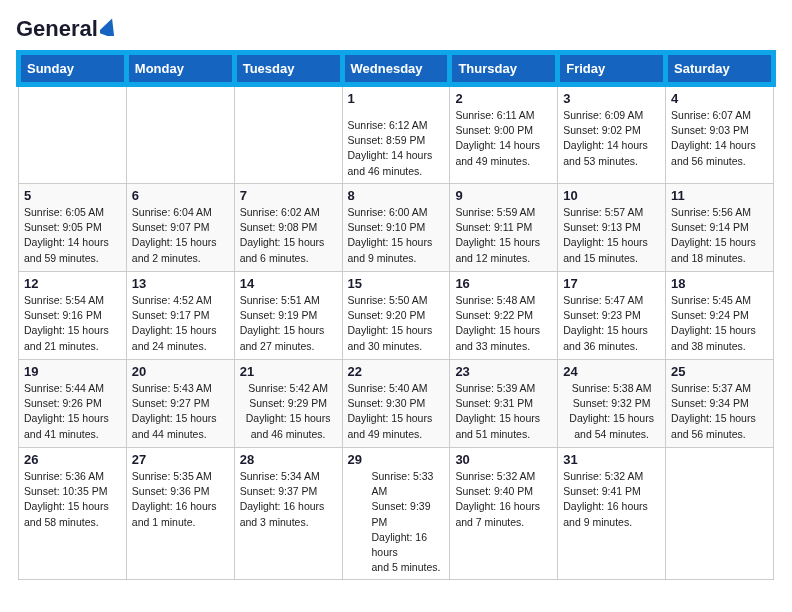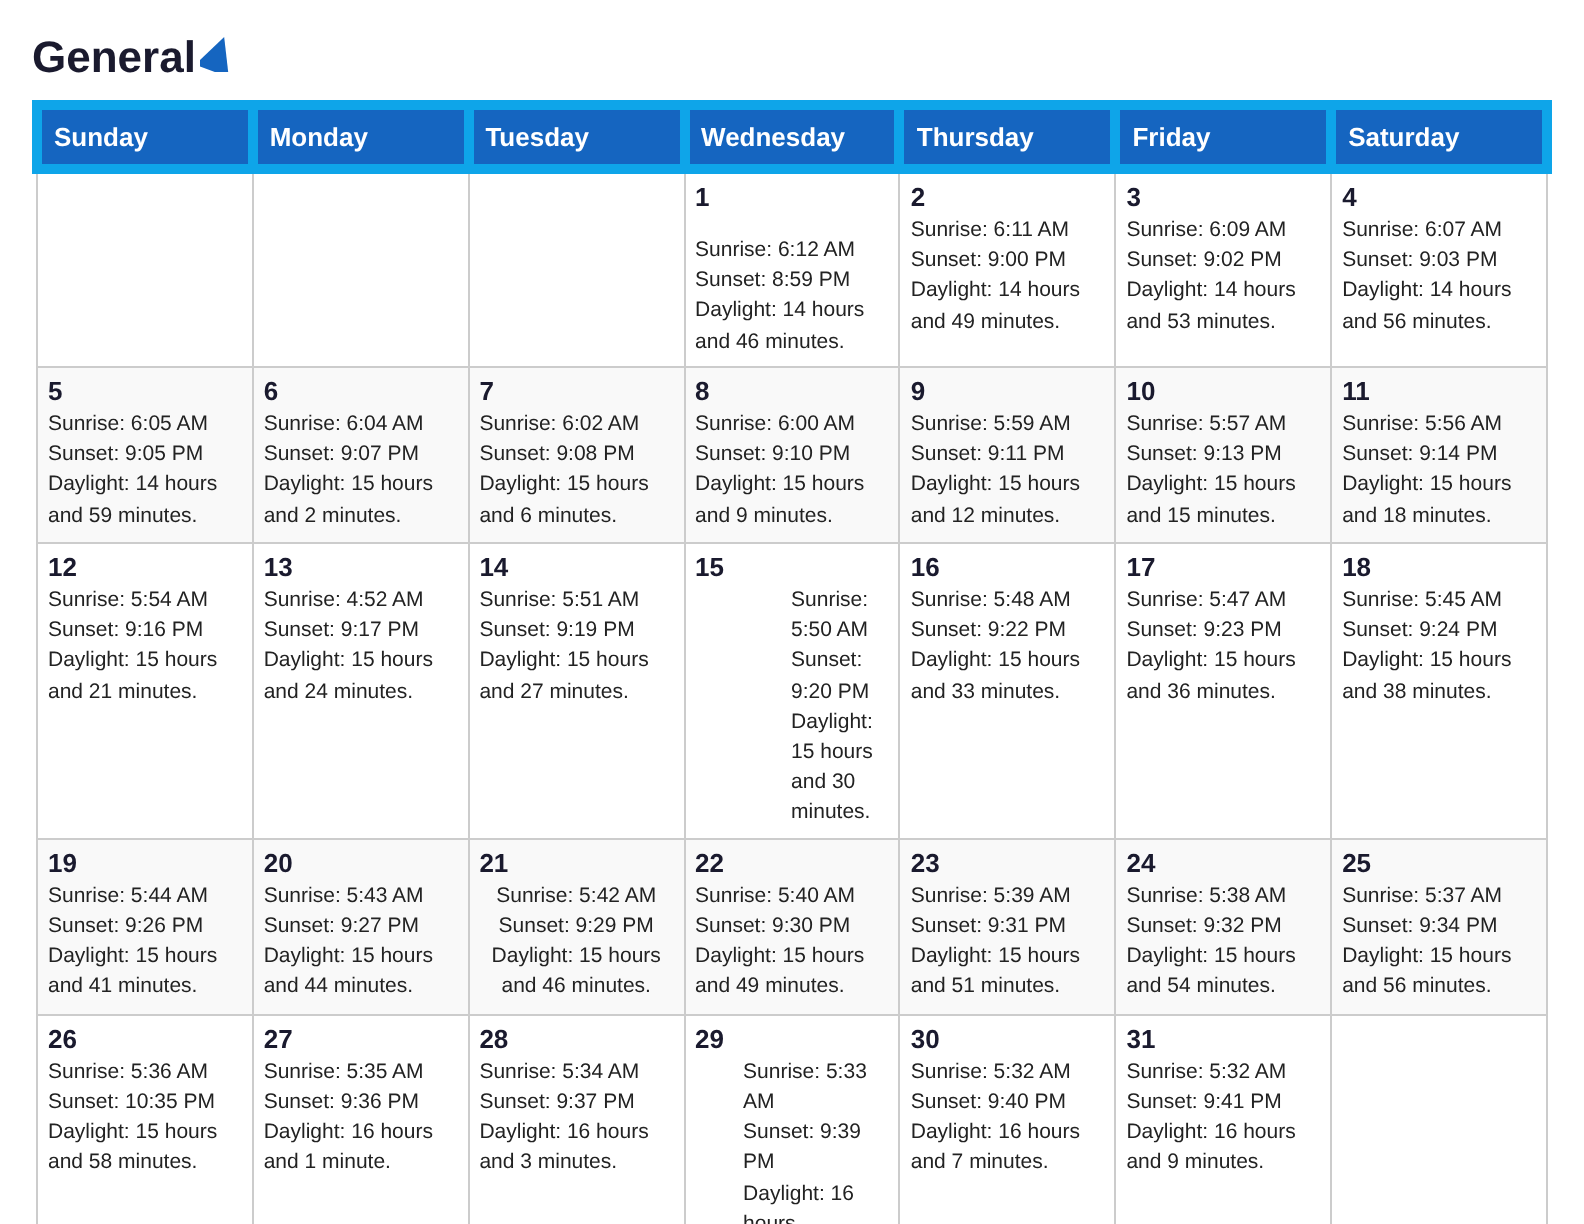--- a/index.html
+++ b/index.html
@@ -212,21 +212,21 @@
         </td>
         <td>
           <span class="day-num">14</span>
           <div class="day-info" style="white-space: pre-line;">Sunrise: 5:51 AM
 Sunset: 9:19 PM
 Daylight: 15 hours
 and 27 minutes.</div>
         </td>
         <td>
           <span class="day-num">15</span>
-          <div class="day-info" style="white-space: pre-line; margin-left: 48px;">Sunrise: 5:50 AM
+          <div class="day-info" style="white-space: pre-line;">Sunrise: 5:50 AM
 Sunset: 9:20 PM
 Daylight: 15 hours
 and 30 minutes.</div>
         </td>
         <td>
           <span class="day-num">16</span>
           <div class="day-info" style="white-space: pre-line;">Sunrise: 5:48 AM
 Sunset: 9:22 PM
 Daylight: 15 hours
 and 33 minutes.</div>
@@ -277,21 +277,21 @@
         </td>
         <td>
           <span class="day-num">23</span>
           <div class="day-info" style="white-space: pre-line;">Sunrise: 5:39 AM
 Sunset: 9:31 PM
 Daylight: 15 hours
 and 51 minutes.</div>
         </td>
         <td>
           <span class="day-num">24</span>
-          <div class="day-info" style="white-space: pre-line;">Sunrise: 5:38 AM
+          <div class="day-info" style="white-space: pre-line; text-align: center;">Sunrise: 5:38 AM
 Sunset: 9:32 PM
 Daylight: 15 hours
 and 54 minutes.</div>
         </td>
         <td>
           <span class="day-num">25</span>
           <div class="day-info" style="white-space: pre-line;">Sunrise: 5:37 AM
 Sunset: 9:34 PM
 Daylight: 15 hours
 and 56 minutes.</div>

